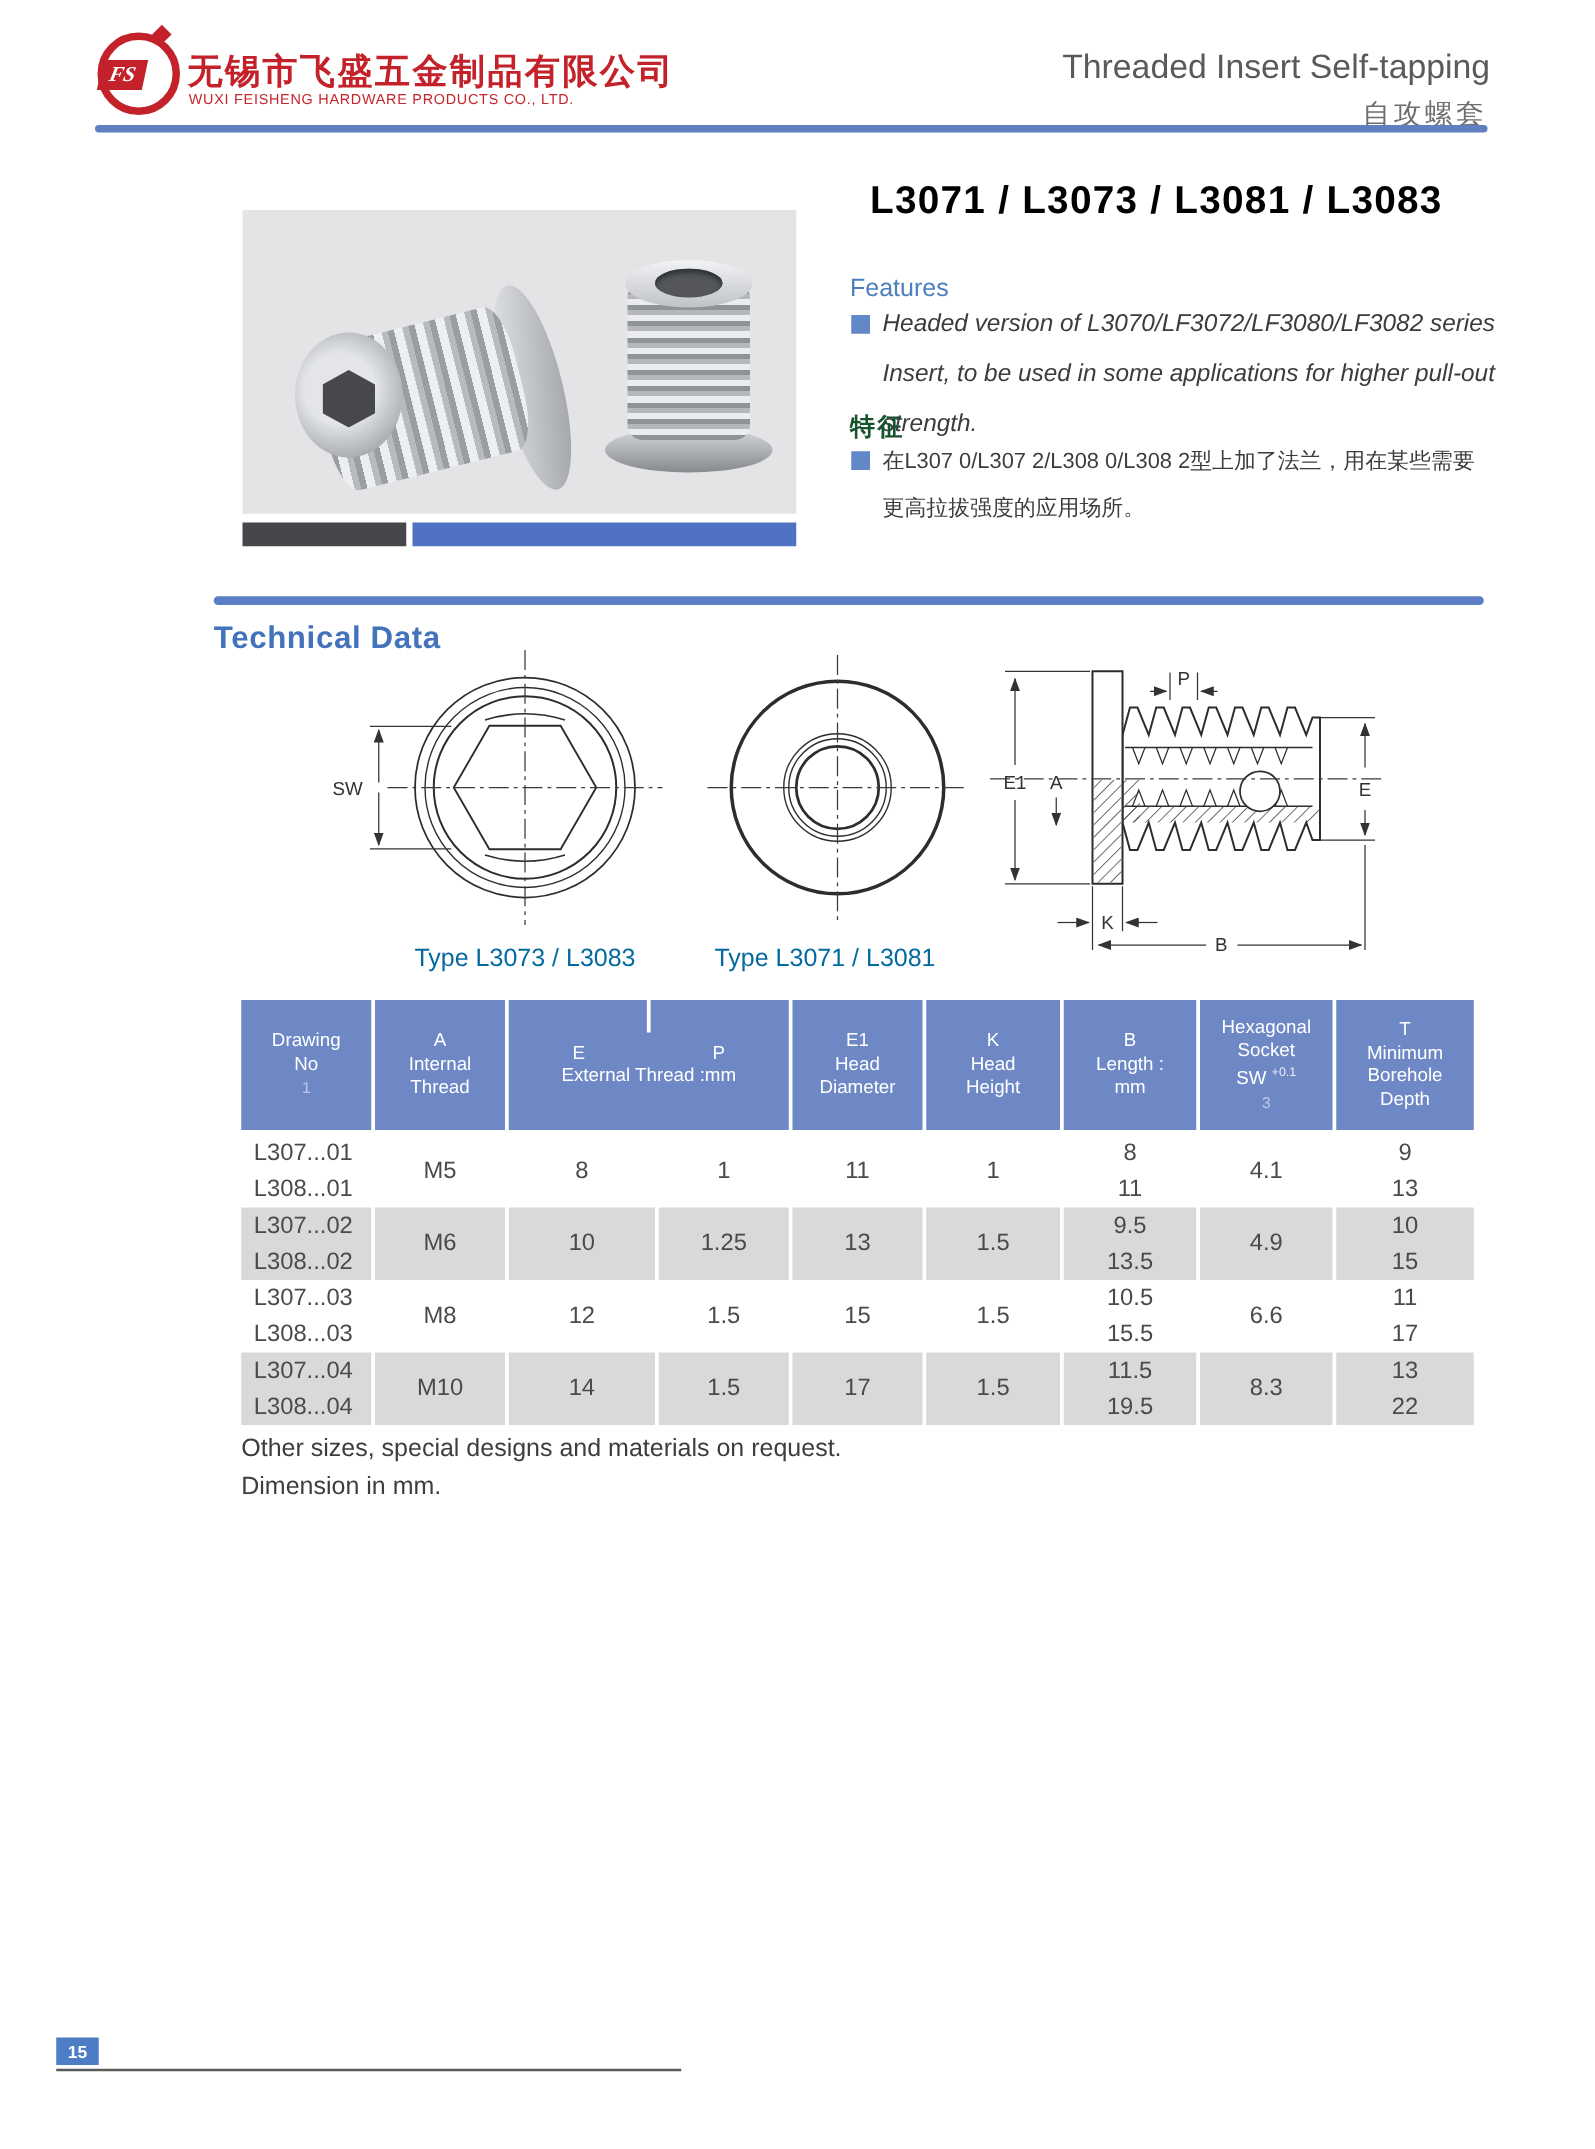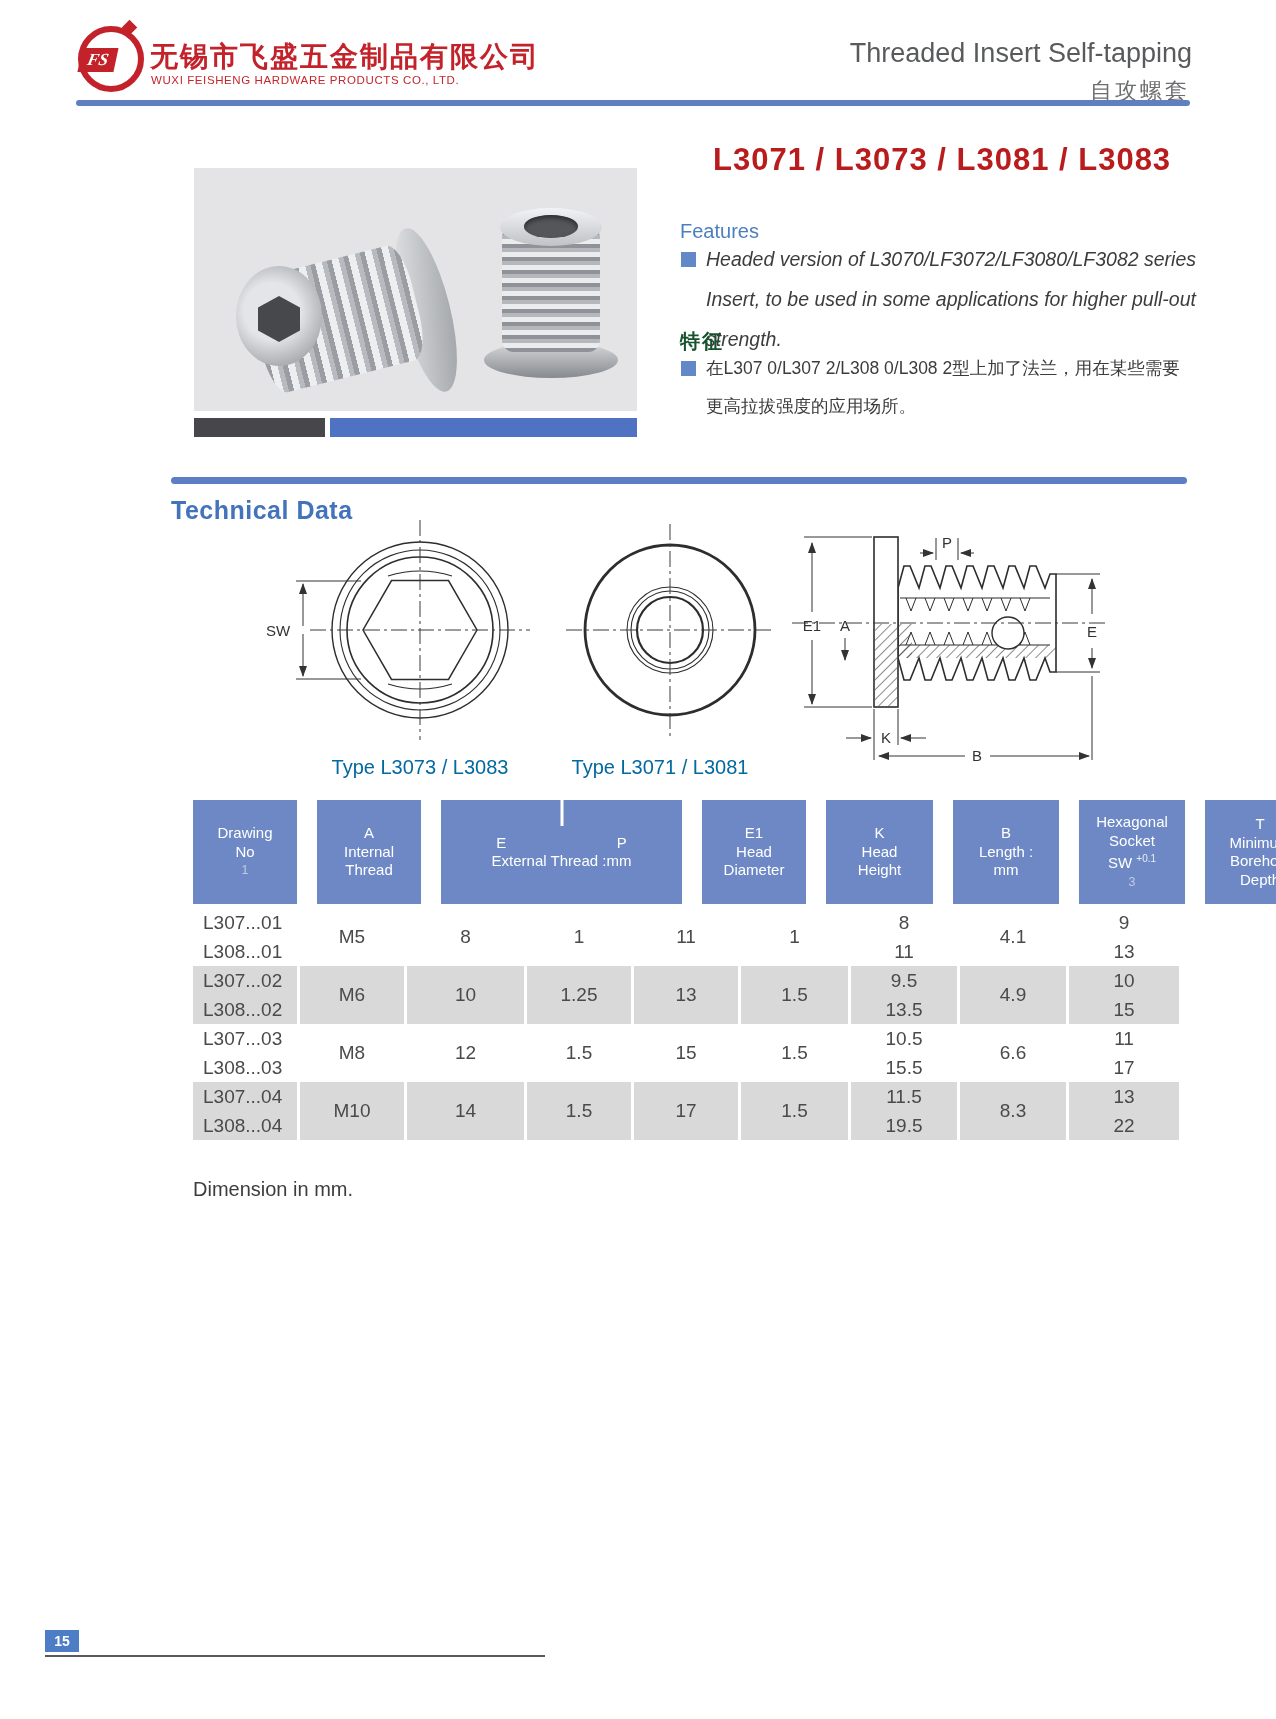--- a/index.html
+++ b/index.html
@@ -35,39 +35,39 @@
   .face-right{left:306px;top:40px;width:102px;height:38px;border-radius:50%;
               background:linear-gradient(#f2f3f5,#bfc2c6);}
   .hole-right{left:330px;top:47px;width:54px;height:23px;border-radius:50%;background:#54565a;
               box-shadow:inset 0 3px 4px #2e3033;}
   .flg-right{left:290px;top:174px;width:134px;height:36px;border-radius:50%;
              background:linear-gradient(#d8dadd,#86898d);}
   .bar-dark{left:194px;top:418px;width:131px;height:19px;background:#47474b;}
   .bar-blue{left:330px;top:418px;width:307px;height:19px;background:#4f73c2;}
 
   
-  .model-title{left:713px;top:142px;width:512px;font-size:31px;font-weight:800;color:#b91c1c;letter-spacing:1px;}
+  .model-title{left:696px;top:142px;width:512px;font-size:31px;font-weight:800;color:#000000;letter-spacing:1px;}
   .feat-h{left:680px;top:220px;font-size:20px;font-weight:normal;color:#4c7fc0;}
   .bullet{width:15px;height:15px;background:#6288c8;}
   .b1{left:681px;top:252px;}
   .feat-txt{left:706px;top:239px;width:500px;font-size:19.5px;line-height:40px;color:#3c3c3c;font-style:italic;}
   .feat-h-cn{left:680px;top:328px;font-size:20px;font-weight:bold;color:#14532d;letter-spacing:2px;}
   .b2{left:681px;top:361px;}
   .feat-txt-cn{left:706px;top:349px;width:478px;font-size:17.5px;line-height:38px;color:#3c3c3c;}
 
   
   .divider{left:171px;top:477px;width:1016px;height:7px;background:#5b7ec5;border-radius:4px;}
   .tech-h{left:171px;top:496px;font-size:25px;font-weight:800;color:#4273bb;letter-spacing:0.5px;}
   .drawings{left:171px;top:488px;width:1016px;height:288px;}
   .cap{top:736px;width:220px;text-align:center;font-size:20px;color:#0369a1;margin-top:20px;}
   .cap-l{left:310px;} .cap-r{left:550px;}
 
   
   .spec-table{left:193px;top:800px;width:986px;}
-  .tgrid{display:grid;grid-template-columns:104px 104px 117px 104px 104px 107px 106px 106px 110px;column-gap:20px;}
+  .tgrid{display:grid;grid-template-columns:104px 104px 117px 104px 104px 107px 106px 106px 110px;column-gap:3px;}
   .th{height:104px;background:#6d88c5;color:#fff;font-size:15px;line-height:18.5px;text-align:center;
       display:flex;flex-direction:column;align-items:center;justify-content:center;position:relative;}
   .th .dim{opacity:.55;font-size:12.5px;}
   .th-ep{grid-column:3/5;}
   .ep-top{display:flex;width:100%;} .ep-top span{flex:1;}
   .ep-notch{position:absolute;left:50%;top:0;width:3px;height:26px;background:#fff;transform:translateX(-50%);}
   .sup{font-size:10px;vertical-align:super;opacity:.85;}
   .tbody{margin-top:4px;}
   .grp{display:grid;grid-template-columns:104px 104px 117px 104px 104px 107px 106px 106px 110px;column-gap:3px;height:58px;}
   .grp .cell{font-size:19px;color:#4a4a4a;}
@@ -342,18 +342,19 @@
         <div class="cell c">8.3</div>
         <div class="cell two">
           <span>13</span>
             <span>22</span>
         </div>
       </div>
 
     </div>
   </div>
 
+  <div class="abs note1">Other sizes, special designs and materials on request.</div>
   <div class="abs note2">Dimension in mm.</div>
 
   <div class="abs pageno">15</div>
   <div class="abs footer-rule"></div>
 
 </div>
 
 </body></html>

